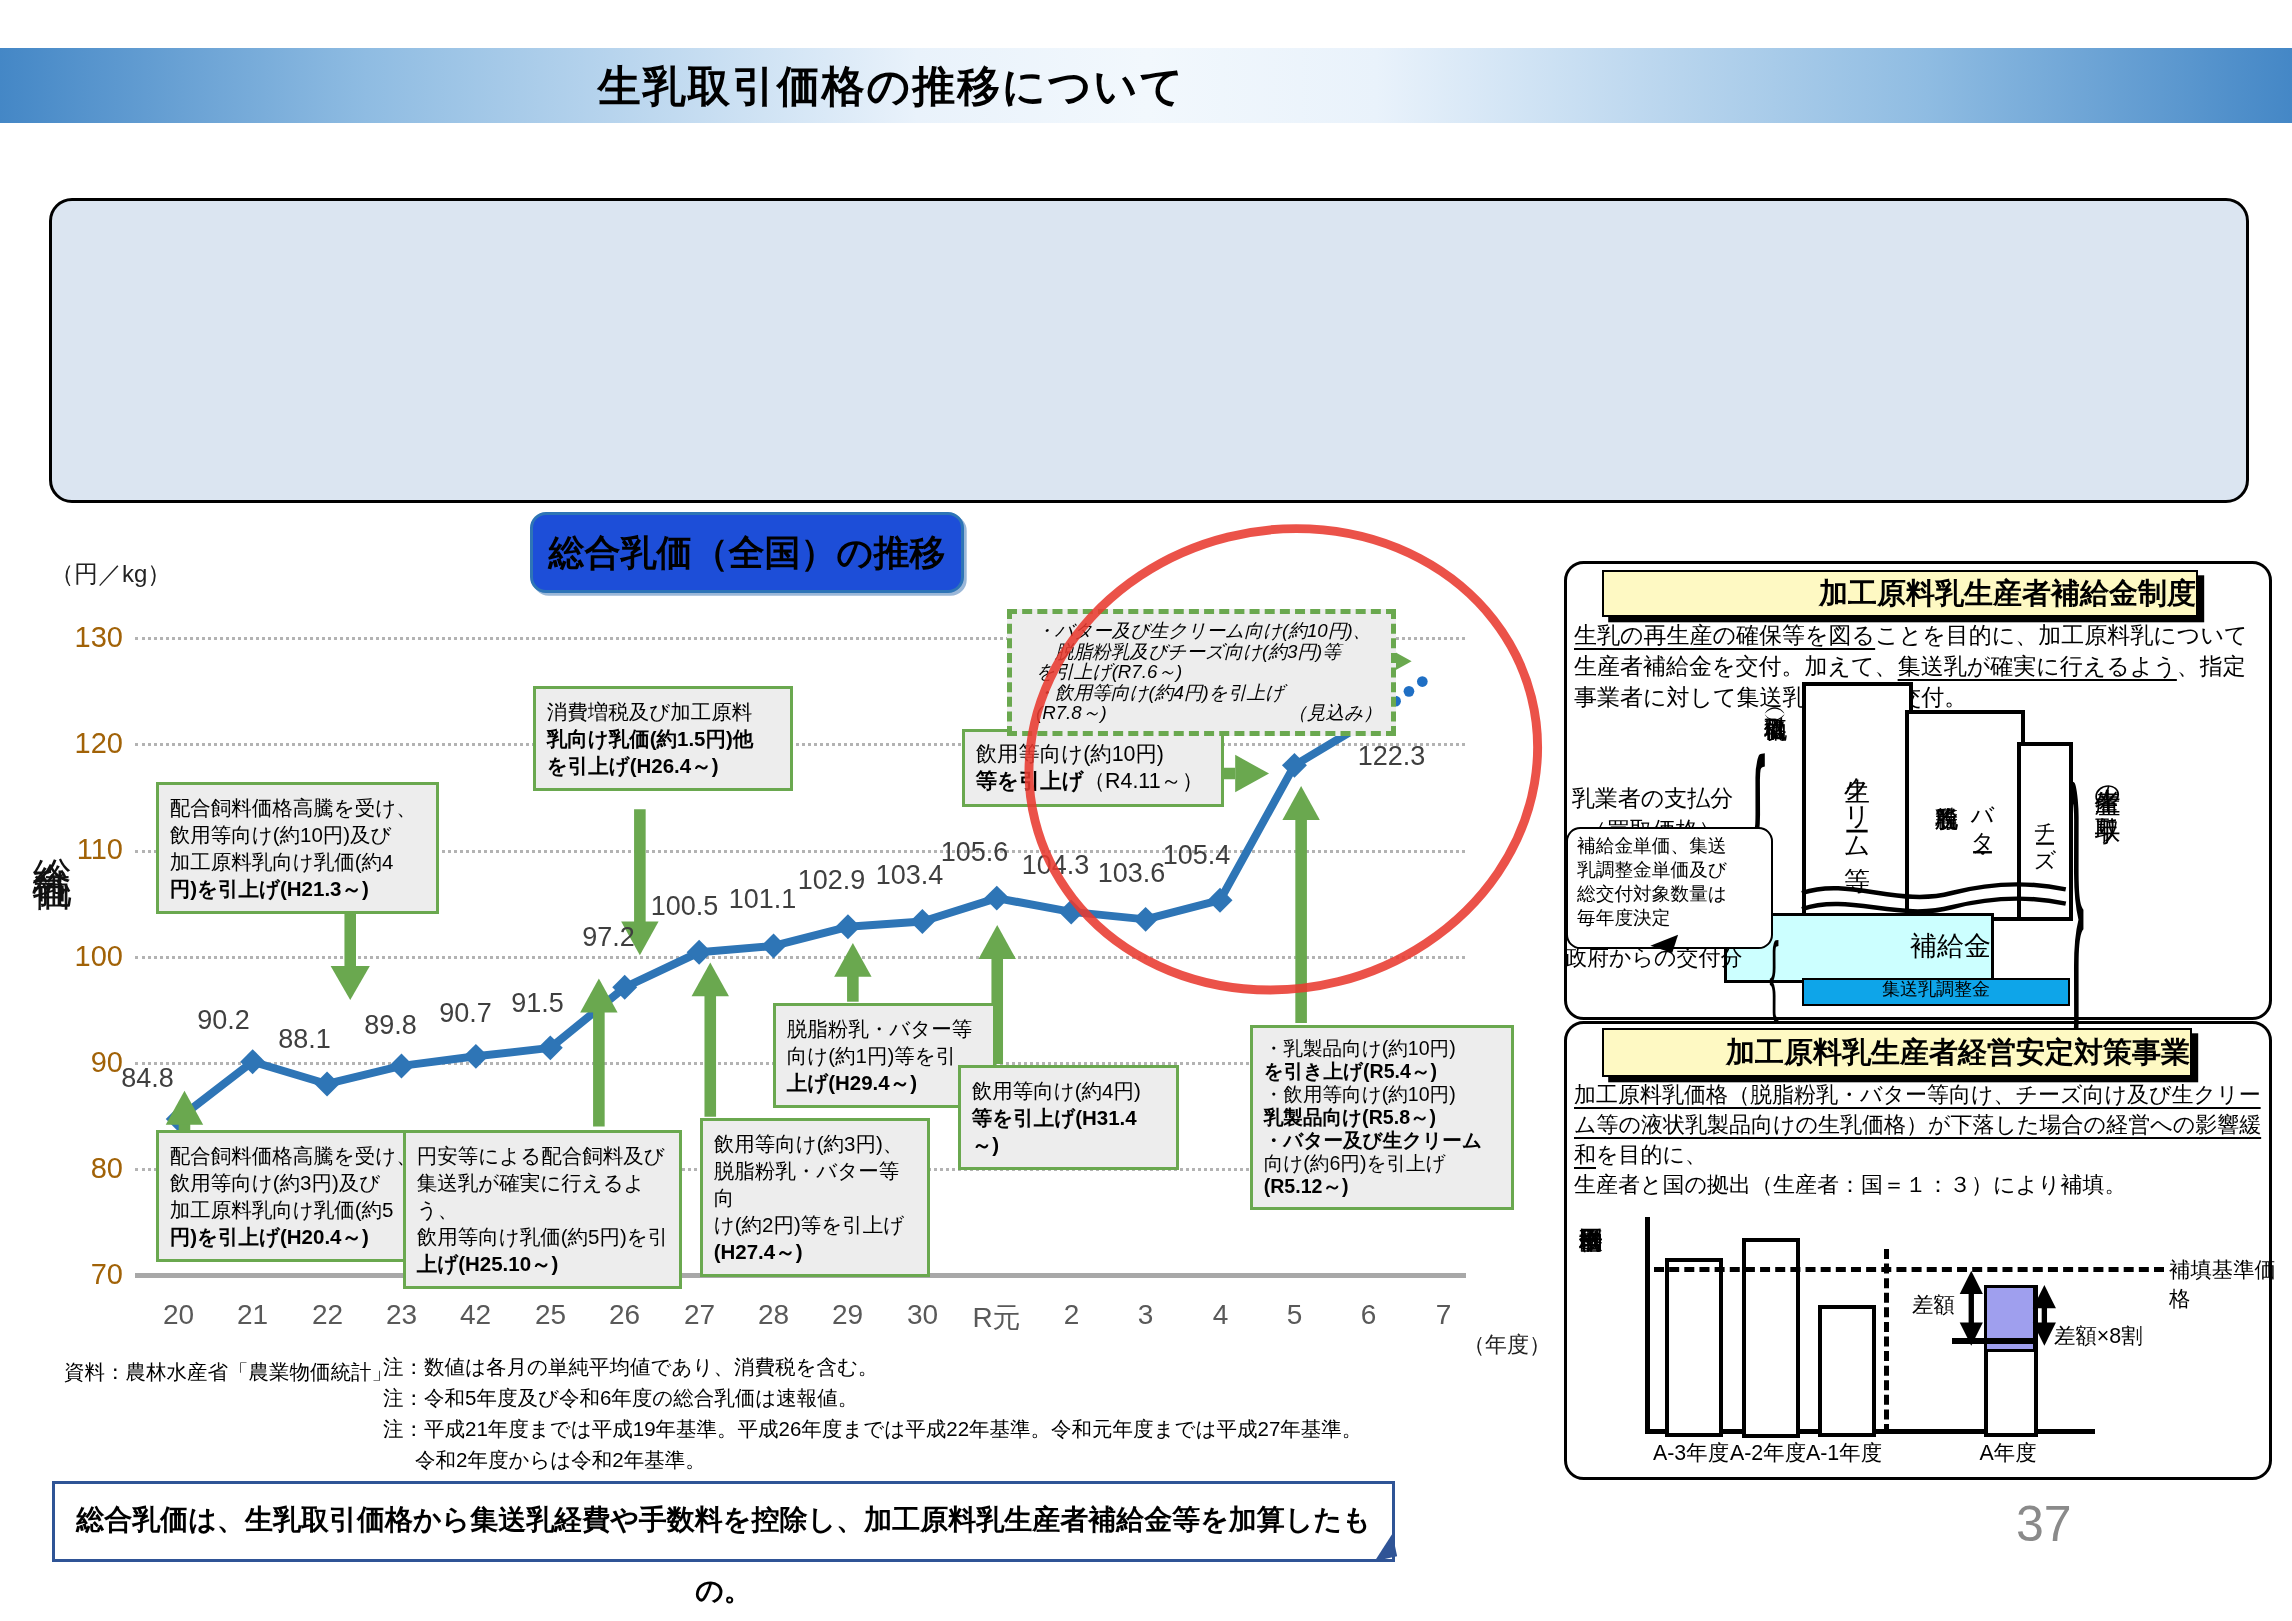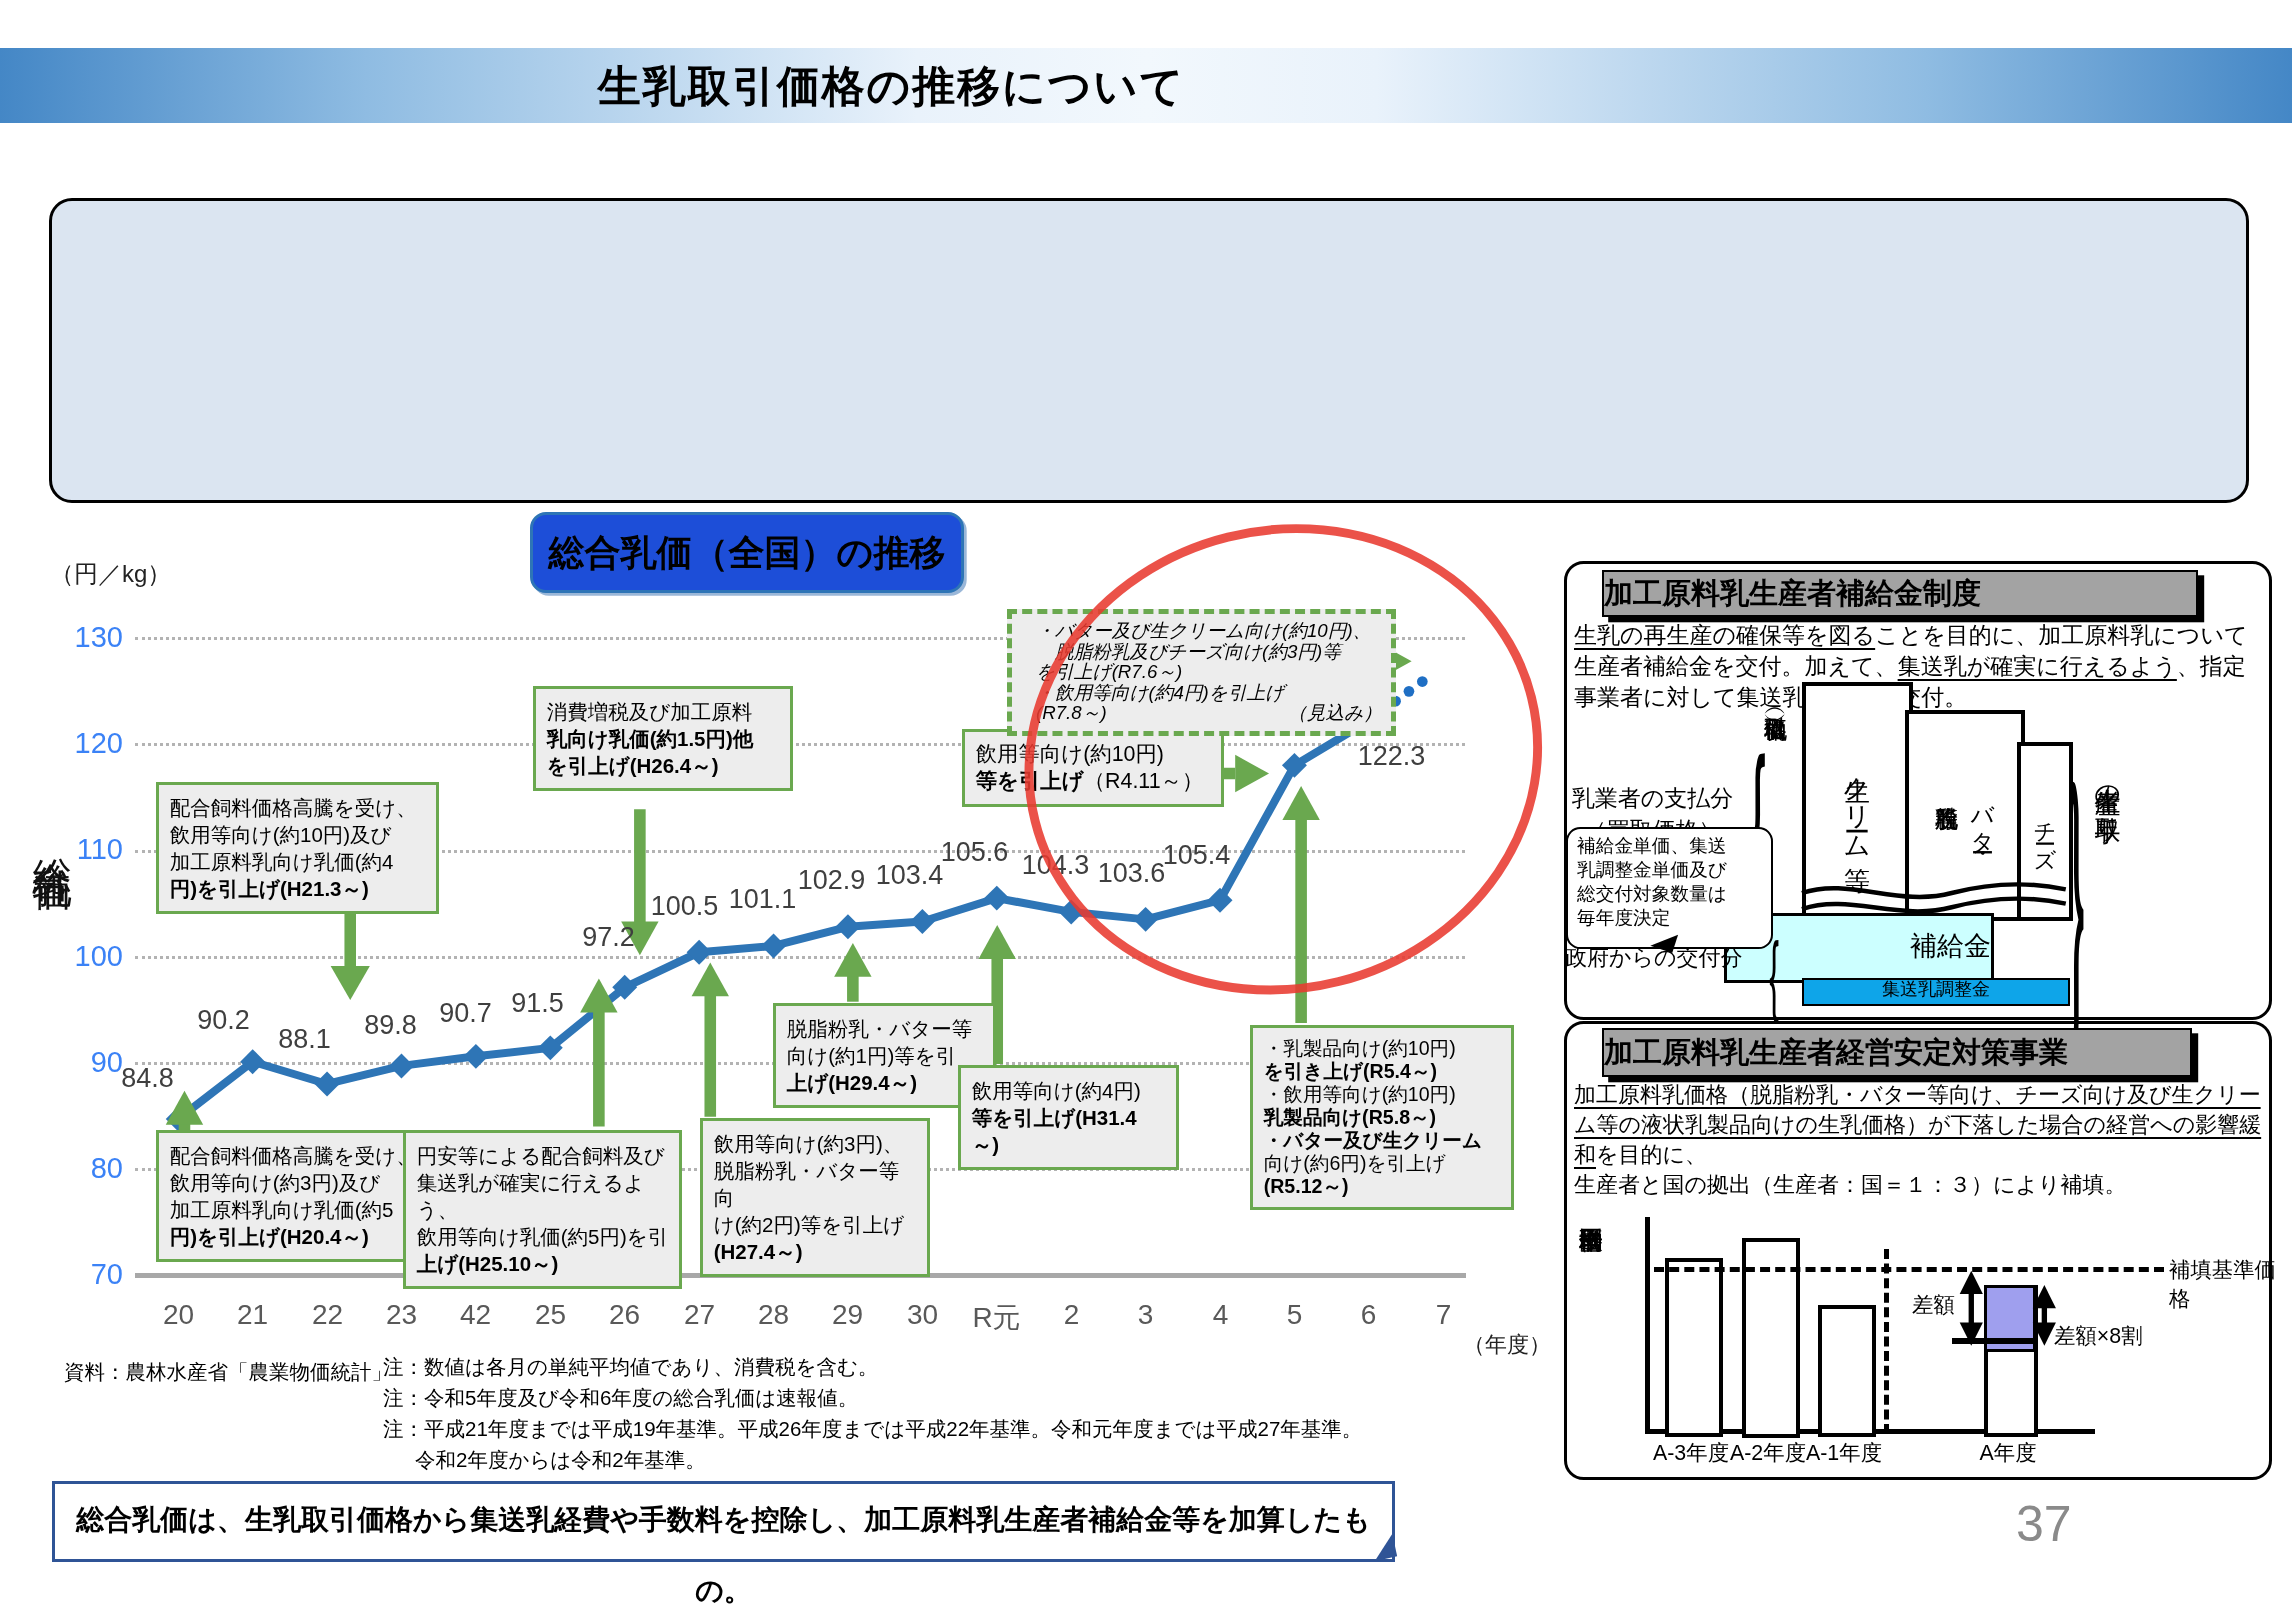--- a/index.html
+++ b/index.html
@@ -18,21 +18,21 @@
   .introbox{left:49px;top:198px;width:2194px;height:299px;background:#dbe5f1;
     border:3.6px solid #000;border-radius:23px;z-index:3;}
   .bullet{left:73px;width:2139px;font-size:28px;font-weight:600;line-height:48px;}
   .bullet .mk{display:inline-block;width:39px;}
   mark{background:#ffff00;padding:2.7px 1.8px;font-weight:600;}
 
   
   .unitlabel{left:50px;top:558px;font-size:24px;color:#222;}
   .yaxistitle{left:25px;top:827px;height:205px;font-size:39px;color:#111;letter-spacing:5.3px;}
   .gridline{left:135px;width:1330px;height:0;border-top:3.6px dotted #b3b3b3;z-index:1;}
-  .ytick{left:45px;width:78px;text-align:right;font-size:29px;color:#3b82f6;z-index:1;}
+  .ytick{left:45px;width:78px;text-align:right;font-size:29px;color:#a16207;z-index:1;}
   .xtick{top:1299px;width:75px;text-align:center;font-size:28px;color:#595959;z-index:1;}
   .axisline{left:135px;top:1273px;width:1331px;height:4.5px;background:#a8a8a8;z-index:1;}
   .nendo{left:1463px;top:1330px;font-size:22px;color:#222;}
   .pt-label{width:107px;text-align:center;font-size:27px;font-weight:500;color:#3f3f3f;z-index:3;}
   .chart-title{left:530px;top:512px;width:428px;height:75px;background:#1d4ed8;border:3.6px solid #2e75b6;
     border-radius:16px;z-index:4;font-size:36px;font-weight:700;text-align:center;line-height:75px;
     box-shadow:2.7px 2.7px 0 #9ab7d8;}
 
   
   .ann{background:#ededed;border:3.6px solid #6aa84f;font-size:20.5px;line-height:27px;
@@ -48,22 +48,22 @@
   .note4{left:415px;font-size:20.5px;}
   .footerbox{left:52px;top:1481px;width:1337px;height:75px;border:3.6px solid #2f5496;background:#fff;
     font-size:28px;font-weight:700;text-align:center;line-height:71px;z-index:3;}
   .fb-arrow{left:1372px;top:1536px;width:0;height:0;border-left:23px solid transparent;
     border-bottom:23px solid #2f5496;transform:rotate(-12deg);z-index:4;}
 
   
   .panel{border:3.6px solid #000;border-radius:19.6px;background:#fff;z-index:3;}
   #panel1{left:1564px;top:561px;width:702px;height:453px;}
   #panel2{left:1564px;top:1021px;width:702px;height:453px;}
-  .ptitle{background:#a3a3a3;border:2.7px solid #000;box-shadow:6.2px 5.3px 0 #000;
-    font-size:29px;font-weight:700;text-align:left;z-index:4;}
+  .ptitle{background:#fef9c3;border:2.7px solid #000;box-shadow:6.2px 5.3px 0 #000;
+    font-size:29px;font-weight:700;text-align:right;z-index:4;}
   .pbody{font-size:23px;line-height:31px;z-index:4;}
   .ul{text-decoration:underline;text-underline-offset:4.5px;}
   .brace{z-index:4;font-weight:400;}
   .bar{background:#fff;border:4.5px solid #000;display:flex;align-items:center;justify-content:center;z-index:4;}
   .bar .vtext{font-size:26px;line-height:36px;}
   .hokyukin{left:1724px;top:913px;width:264px;height:64px;background:#ccffff;border:3.6px solid #000;
     font-size:27px;text-align:right;line-height:61px;z-index:4;}
   .chousei{left:1802px;top:978px;width:264px;height:24px;background:#0ea5e9;border:2.7px solid #000;
     font-size:18px;text-align:center;line-height:19.6px;z-index:4;}
   .bubble{left:1566px;top:827px;width:185px;height:107px;border:2.7px solid #000;border-radius:14.3px;

